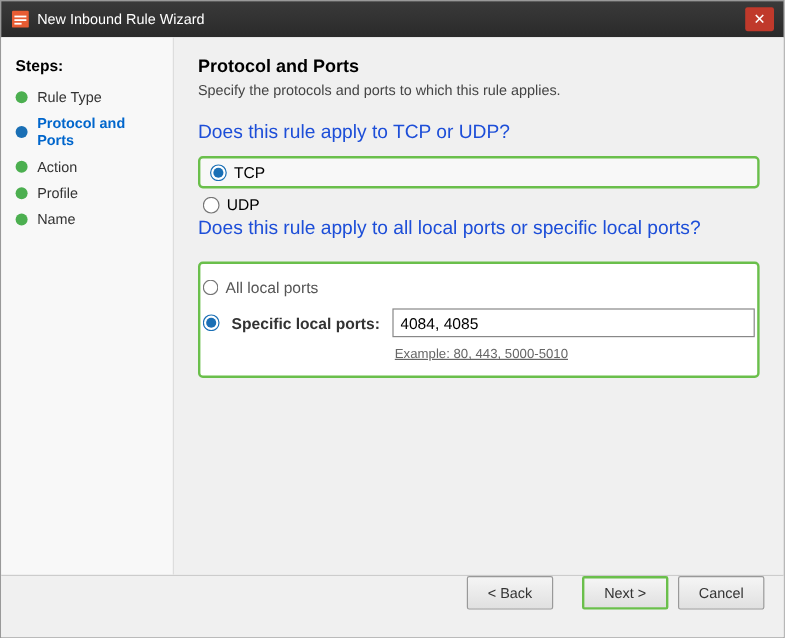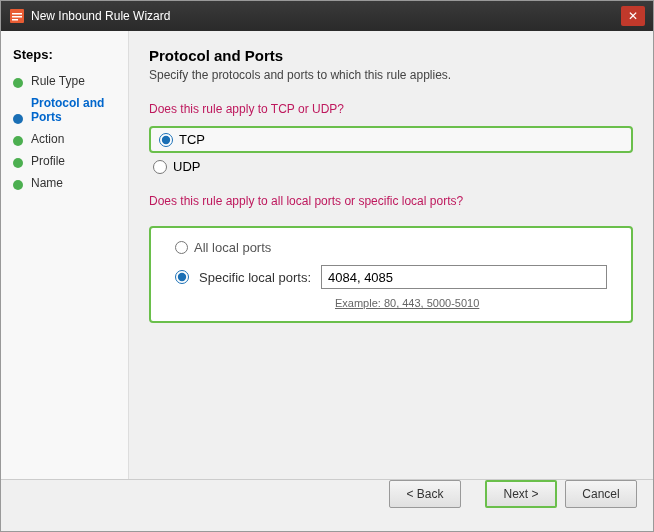--- a/index.html
+++ b/index.html
@@ -57,35 +57,35 @@
       border-radius: 2px;
     }
 
     .content-area {
       display: flex;
       flex: 1;
       overflow: hidden;
     }
 
     .left-panel {
-      width: 128px;
+      width: 144px;
       background: #f8f8f8;
       border-right: 1px solid #ddd;
       padding: 16px 0;
       flex-shrink: 0;
     }
     .steps-header {
       font-weight: bold;
       font-size: 13px;
       padding: 0 12px 8px 12px;
       color: #000;
     }
     .step-item {
       display: flex;
-      align-items: flex-end;
+      align-items: center;
       padding: 4px 12px;
       cursor: pointer;
       color: #333;
       font-size: 12px;
     }
     .step-item.active {
       color: #0066cc;
       font-weight: 600;
     }
     .step-dot {
@@ -115,30 +115,30 @@
       color: #000;
       margin-bottom: 4px;
     }
     .panel-subtitle {
       font-size: 12px;
       color: #444;
       margin-bottom: 20px;
     }
 
     .section-label {
-      font-size: 12px;
-      color: #be185d;
+      font-size: 16px;
+      color: #1d4ed8;
       margin-bottom: 10px;
     }
 
     .radio-group {
       display: flex;
       flex-direction: column;
       gap: 6px;
-      margin-bottom: 20px;
+      margin-bottom: 4px;
     }
 
     .radio-option {
       display: flex;
       align-items: center;
       gap: 6px;
       cursor: pointer;
     }
     .radio-option input[type="radio"] {
       accent-color: #1a6fb5;
@@ -152,39 +152,39 @@
       padding: 4px 8px;
       display: inline-flex;
       align-items: center;
       gap: 6px;
       background: #f8f8f8;
     }
 
     .ports-box {
       border: 2px solid #6abf4b;
       border-radius: 4px;
-      padding: 12px 24px;
+      padding: 12px 2px;
       background: #fff;
       margin-top: 8px;
     }
 
     .ports-row {
       display: flex;
       align-items: center;
       gap: 10px;
       margin-bottom: 8px;
     }
     .ports-row input[type="radio"] {
       accent-color: #1a6fb5;
       width: 14px;
       height: 14px;
     }
     .ports-label {
       font-size: 13px;
-      font-weight: normal;
+      font-weight: bold;
       color: #333;
       white-space: nowrap;
     }
     .ports-input {
       flex: 1;
       height: 24px;
       border: 1px solid #888;
       padding: 2px 6px;
       font-size: 13px;
       outline: none;

